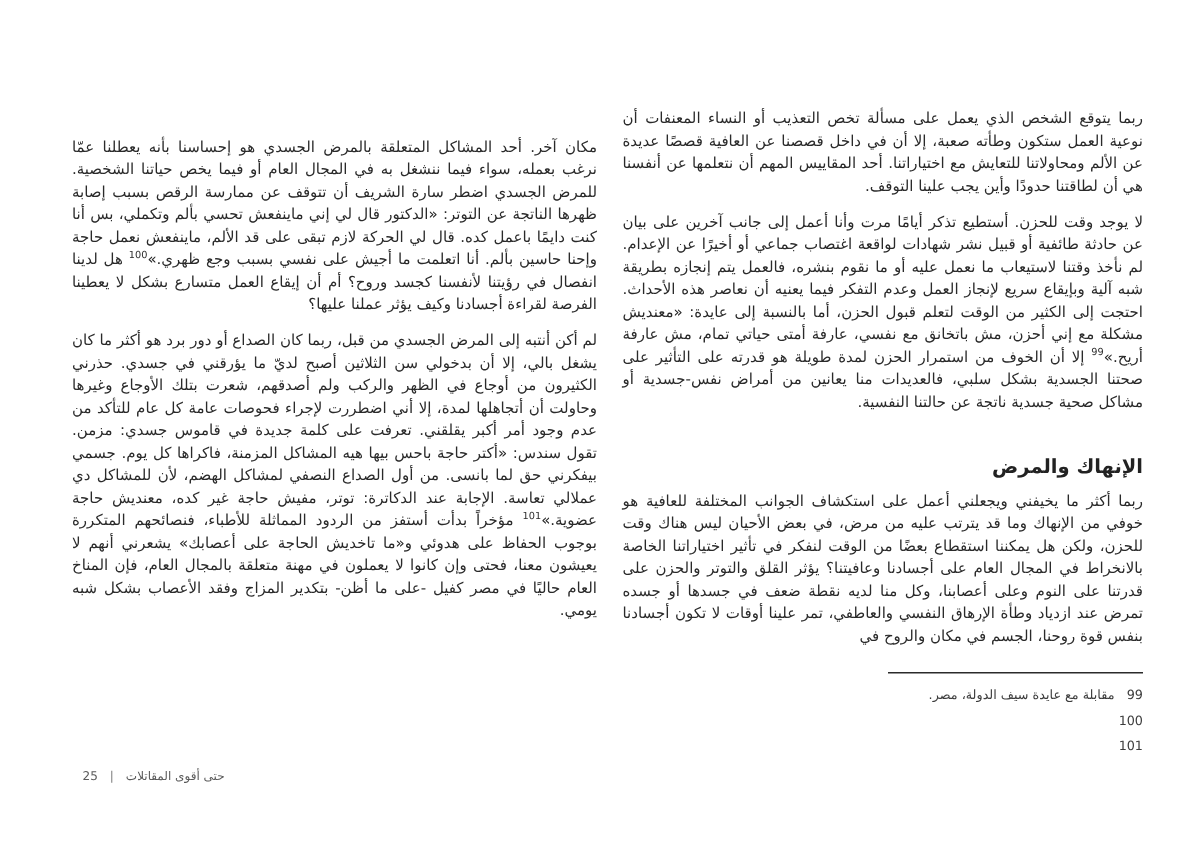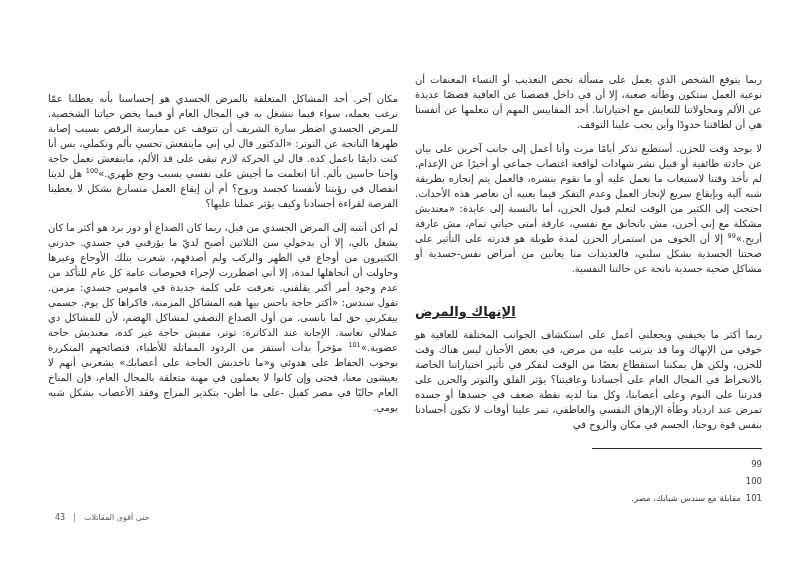--- a/index.html
+++ b/index.html
@@ -41,22 +41,21 @@
     font-size: 6.5px;
     line-height: 0;
     vertical-align: super;
   }
   .section-heading {
     font-size: 13px;
     font-weight: bold;
     color: #222222;
     margin-top: 28px;
     margin-bottom: 8px;
-    text-align: left;
-    text-decoration: underline;
+    text-align: right;
   }
   .footnotes {
     margin-top: 16px;
   }
   .footnote-rule {
     width: 170px;
     border-top: 1.5px solid #2b2b2b;
     margin-bottom: 7px;
   }
   .footnote {
@@ -98,35 +97,35 @@
     <p class="para">لا يوجد وقت للحزن. أستطيع تذكر أيامًا مرت وأنا أعمل إلى جانب آخرين على بيان عن حادثة طائفية أو قبيل نشر شهادات لواقعة اغتصاب جماعي أو أخيرًا عن الإعدام. لم نأخذ وقتنا لاستيعاب ما نعمل عليه أو ما نقوم بنشره، فالعمل يتم إنجازه بطريقة شبه آلية وبإيقاع سريع لإنجاز العمل وعدم التفكر فيما يعنيه أن نعاصر هذه الأحداث. احتجت إلى الكثير من الوقت لتعلم قبول الحزن، أما بالنسبة إلى عايدة: «معنديش مشكلة مع إني أحزن، مش باتخانق مع نفسي، عارفة أمتى حياتي تمام، مش عارفة أريح.»<sup>99</sup> إلا أن الخوف من استمرار الحزن لمدة طويلة هو قدرته على التأثير على صحتنا الجسدية بشكل سلبي، فالعديدات منا يعانين من أمراض نفس-جسدية أو مشاكل صحية جسدية ناتجة عن حالتنا النفسية.</p>
 
     <h2 class="section-heading">الإنهاك والمرض</h2>
 
     <p class="para">ربما أكثر ما يخيفني ويجعلني أعمل على استكشاف الجوانب المختلفة للعافية هو خوفي من الإنهاك وما قد يترتب عليه من مرض، في بعض الأحيان ليس هناك وقت للحزن، ولكن هل يمكننا استقطاع بعضًا من الوقت لنفكر في تأثير اختياراتنا الخاصة بالانخراط في المجال العام على أجسادنا وعافيتنا؟ يؤثر القلق والتوتر والحزن على قدرتنا على النوم وعلى أعصابنا، وكل منا لديه نقطة ضعف في جسدها أو جسده تمرض عند ازدياد وطأة الإرهاق النفسي والعاطفي، تمر علينا أوقات لا تكون أجسادنا بنفس قوة روحنا، الجسم في مكان والروح في</p>
 
     <div class="footnotes">
       <div class="footnote-rule"></div>
       <div class="footnote">
         <span class="fn-num">99</span>
+        <span class="fn-text">مقابلة مع عايدة سيف الدولة، مصر.</span>
       </div>
       <div class="footnote">
         <span class="fn-num">100</span>
       </div>
       <div class="footnote">
         <span class="fn-num">101</span>
-        <span class="fn-text">مقابلة مع سندس شبايك، مصر.</span>
       </div>
     </div>
   </div>
 
   <div class="column column-left">
     <p class="para">مكان آخر. أحد المشاكل المتعلقة بالمرض الجسدي هو إحساسنا بأنه يعطلنا عمّا نرغب بعمله، سواء فيما ننشغل به في المجال العام أو فيما يخص حياتنا الشخصية. للمرض الجسدي اضطر سارة الشريف أن تتوقف عن ممارسة الرقص بسبب إصابة ظهرها الناتجة عن التوتر: «الدكتور قال لي إني ماينفعش تحسي بألم وتكملي، بس أنا كنت دايمًا باعمل كده. قال لي الحركة لازم تبقى على قد الألم، ماينفعش نعمل حاجة وإحنا حاسين بألم. أنا اتعلمت ما أجيش على نفسي بسبب وجع ظهري.»<sup>100</sup> هل لدينا انفصال في رؤيتنا لأنفسنا كجسد وروح؟ أم أن إيقاع العمل متسارع بشكل لا يعطينا الفرصة لقراءة أجسادنا وكيف يؤثر عملنا عليها؟</p>
     <p class="para">لم أكن أنتبه إلى المرض الجسدي من قبل، ربما كان الصداع أو دور برد هو أكثر ما كان يشغل بالي، إلا أن بدخولي سن الثلاثين أصبح لديّ ما يؤرقني في جسدي. حذرني الكثيرون من أوجاع في الظهر والركب ولم أصدقهم، شعرت بتلك الأوجاع وغيرها وحاولت أن أتجاهلها لمدة، إلا أني اضطررت لإجراء فحوصات عامة كل عام للتأكد من عدم وجود أمر أكبر يقلقني. تعرفت على كلمة جديدة في قاموس جسدي: مزمن. تقول سندس: «أكتر حاجة باحس بيها هيه المشاكل المزمنة، فاكراها كل يوم. جسمي بيفكرني حق لما بانسى. من أول الصداع النصفي لمشاكل الهضم، لأن للمشاكل دي عملالي تعاسة. الإجابة عند الدكاترة: توتر، مفيش حاجة غير كده، معنديش حاجة عضوية.»<sup>101</sup> مؤخراً بدأت أستفز من الردود المماثلة للأطباء، فنصائحهم المتكررة بوجوب الحفاظ على هدوئي و«ما تاخديش الحاجة على أعصابك» يشعرني أنهم لا يعيشون معنا، فحتى وإن كانوا لا يعملون في مهنة متعلقة بالمجال العام، فإن المناخ العام حاليًا في مصر كفيل -على ما أظن- بتكدير المزاج وفقد الأعصاب بشكل شبه يومي.</p>
   </div>
 
   <div class="page-footer">
     <span>حتى أقوى المقاتلات</span>
     <span class="divider">|</span>
-    <span>43</span>
+    <span>25</span>
   </div>
 
 </div>
 
 </body></html>

